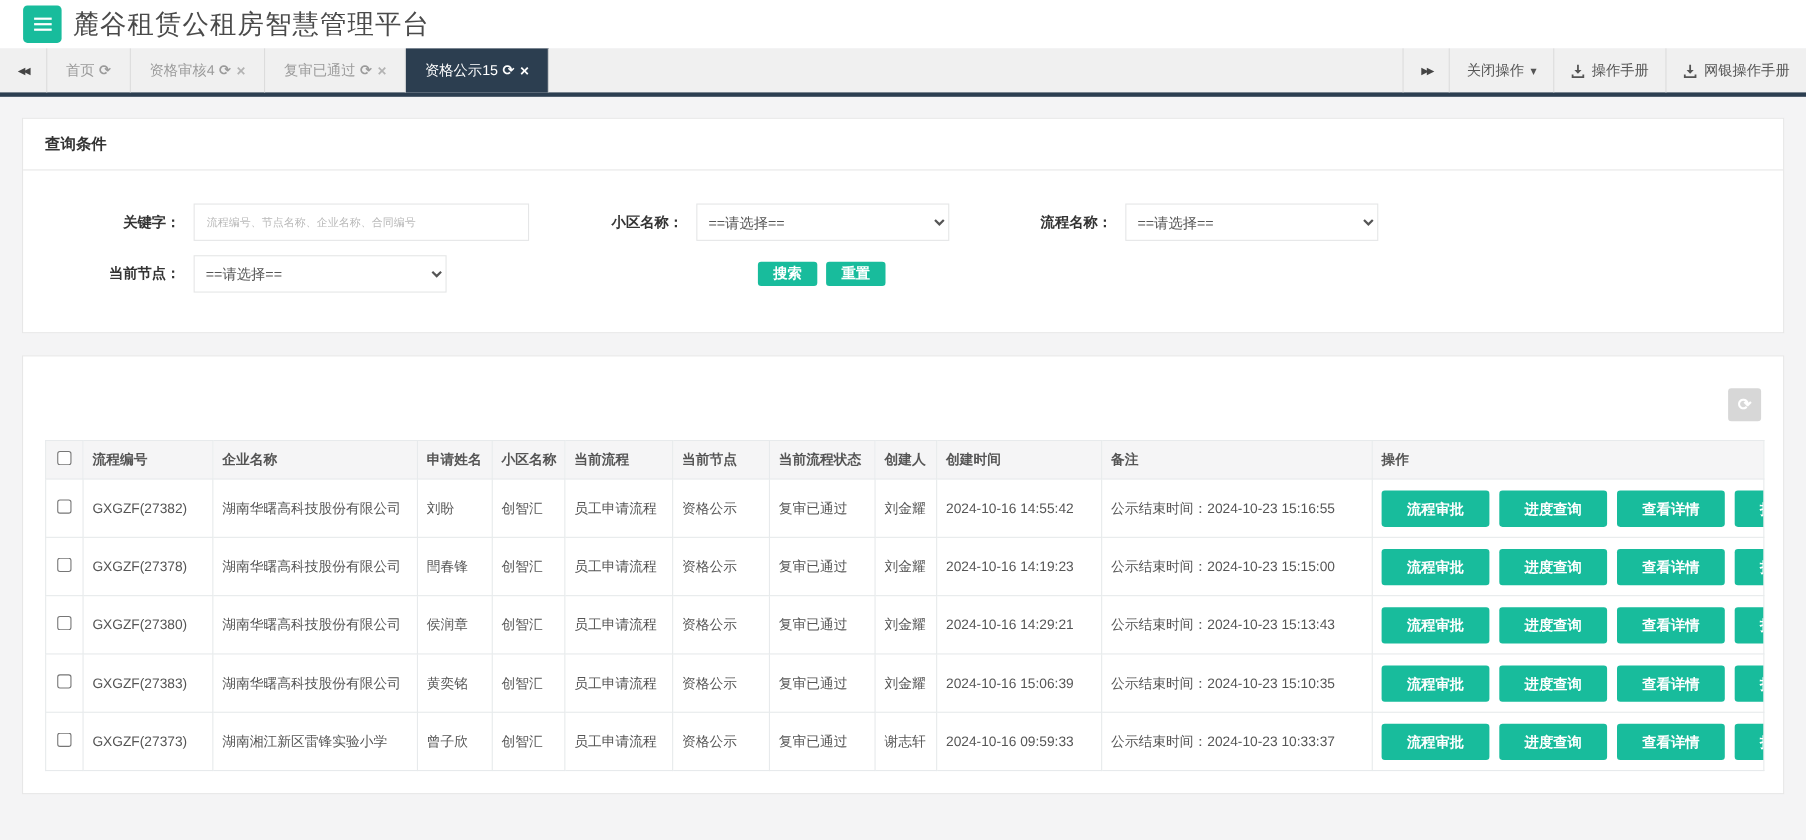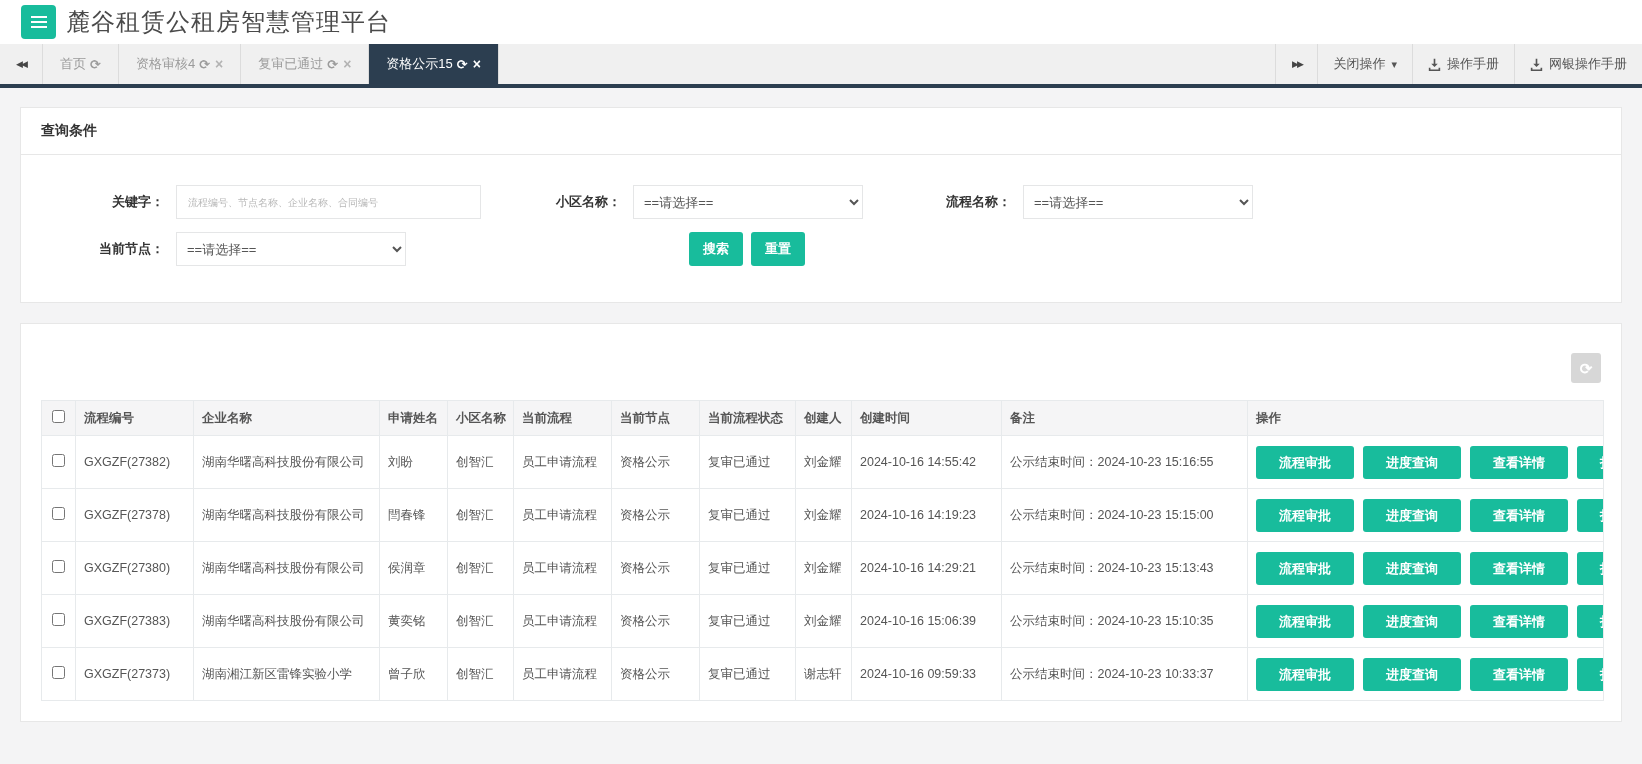--- a/index.html
+++ b/index.html
@@ -49,21 +49,21 @@
   .form-row + .form-row { margin-top:13px; }
   .flabel { text-align:right; font-size:13px; font-weight:bold; color:#333; flex:none; margin-right:12px; }
   .w1 { width:123px; } .w2 { width:140px; } .w3 { width:148px; }
   .keyword-input { width:305px; height:34px; border:1px solid #e5e6e7; padding:0 11px; font-size:10px;
                    color:#555; outline:none; }
   .keyword-input::placeholder { color:#b9b9b9; }
   .fselect { width:230px; height:34px; border:1px solid #e5e6e7; background:#fff; font-size:13px;
              color:#555; padding:0 6px; outline:none; }
   .btn-spacer { width:283px; flex:none; }
   .btn { background:#18bc9c; color:#fff; border:none; border-radius:3px; font-size:13px; font-weight:bold;
-         height:34px; padding:0 14px; cursor:pointer; }
+         height:22px; padding:0 14px; cursor:pointer; }
   .btn + .btn { margin-left:8px; }
 
   
   .todo-bd { padding:29px 20px 20px 20px; }
   .refresh-row { display:flex; justify-content:flex-end; margin-bottom:17px; }
   .refresh-btn { width:30px; height:30px; background:#d7d7d7; border:none; border-radius:3px;
                  color:#fff; font-size:15px; font-weight:bold; cursor:pointer; line-height:1; }
   table { width:100%; border-collapse:collapse; table-layout:fixed; }
   th, td { border:1px solid #e7eaec; font-size:12.5px; color:#555; padding:8px; text-align:left;
            white-space:nowrap; overflow:hidden; }

